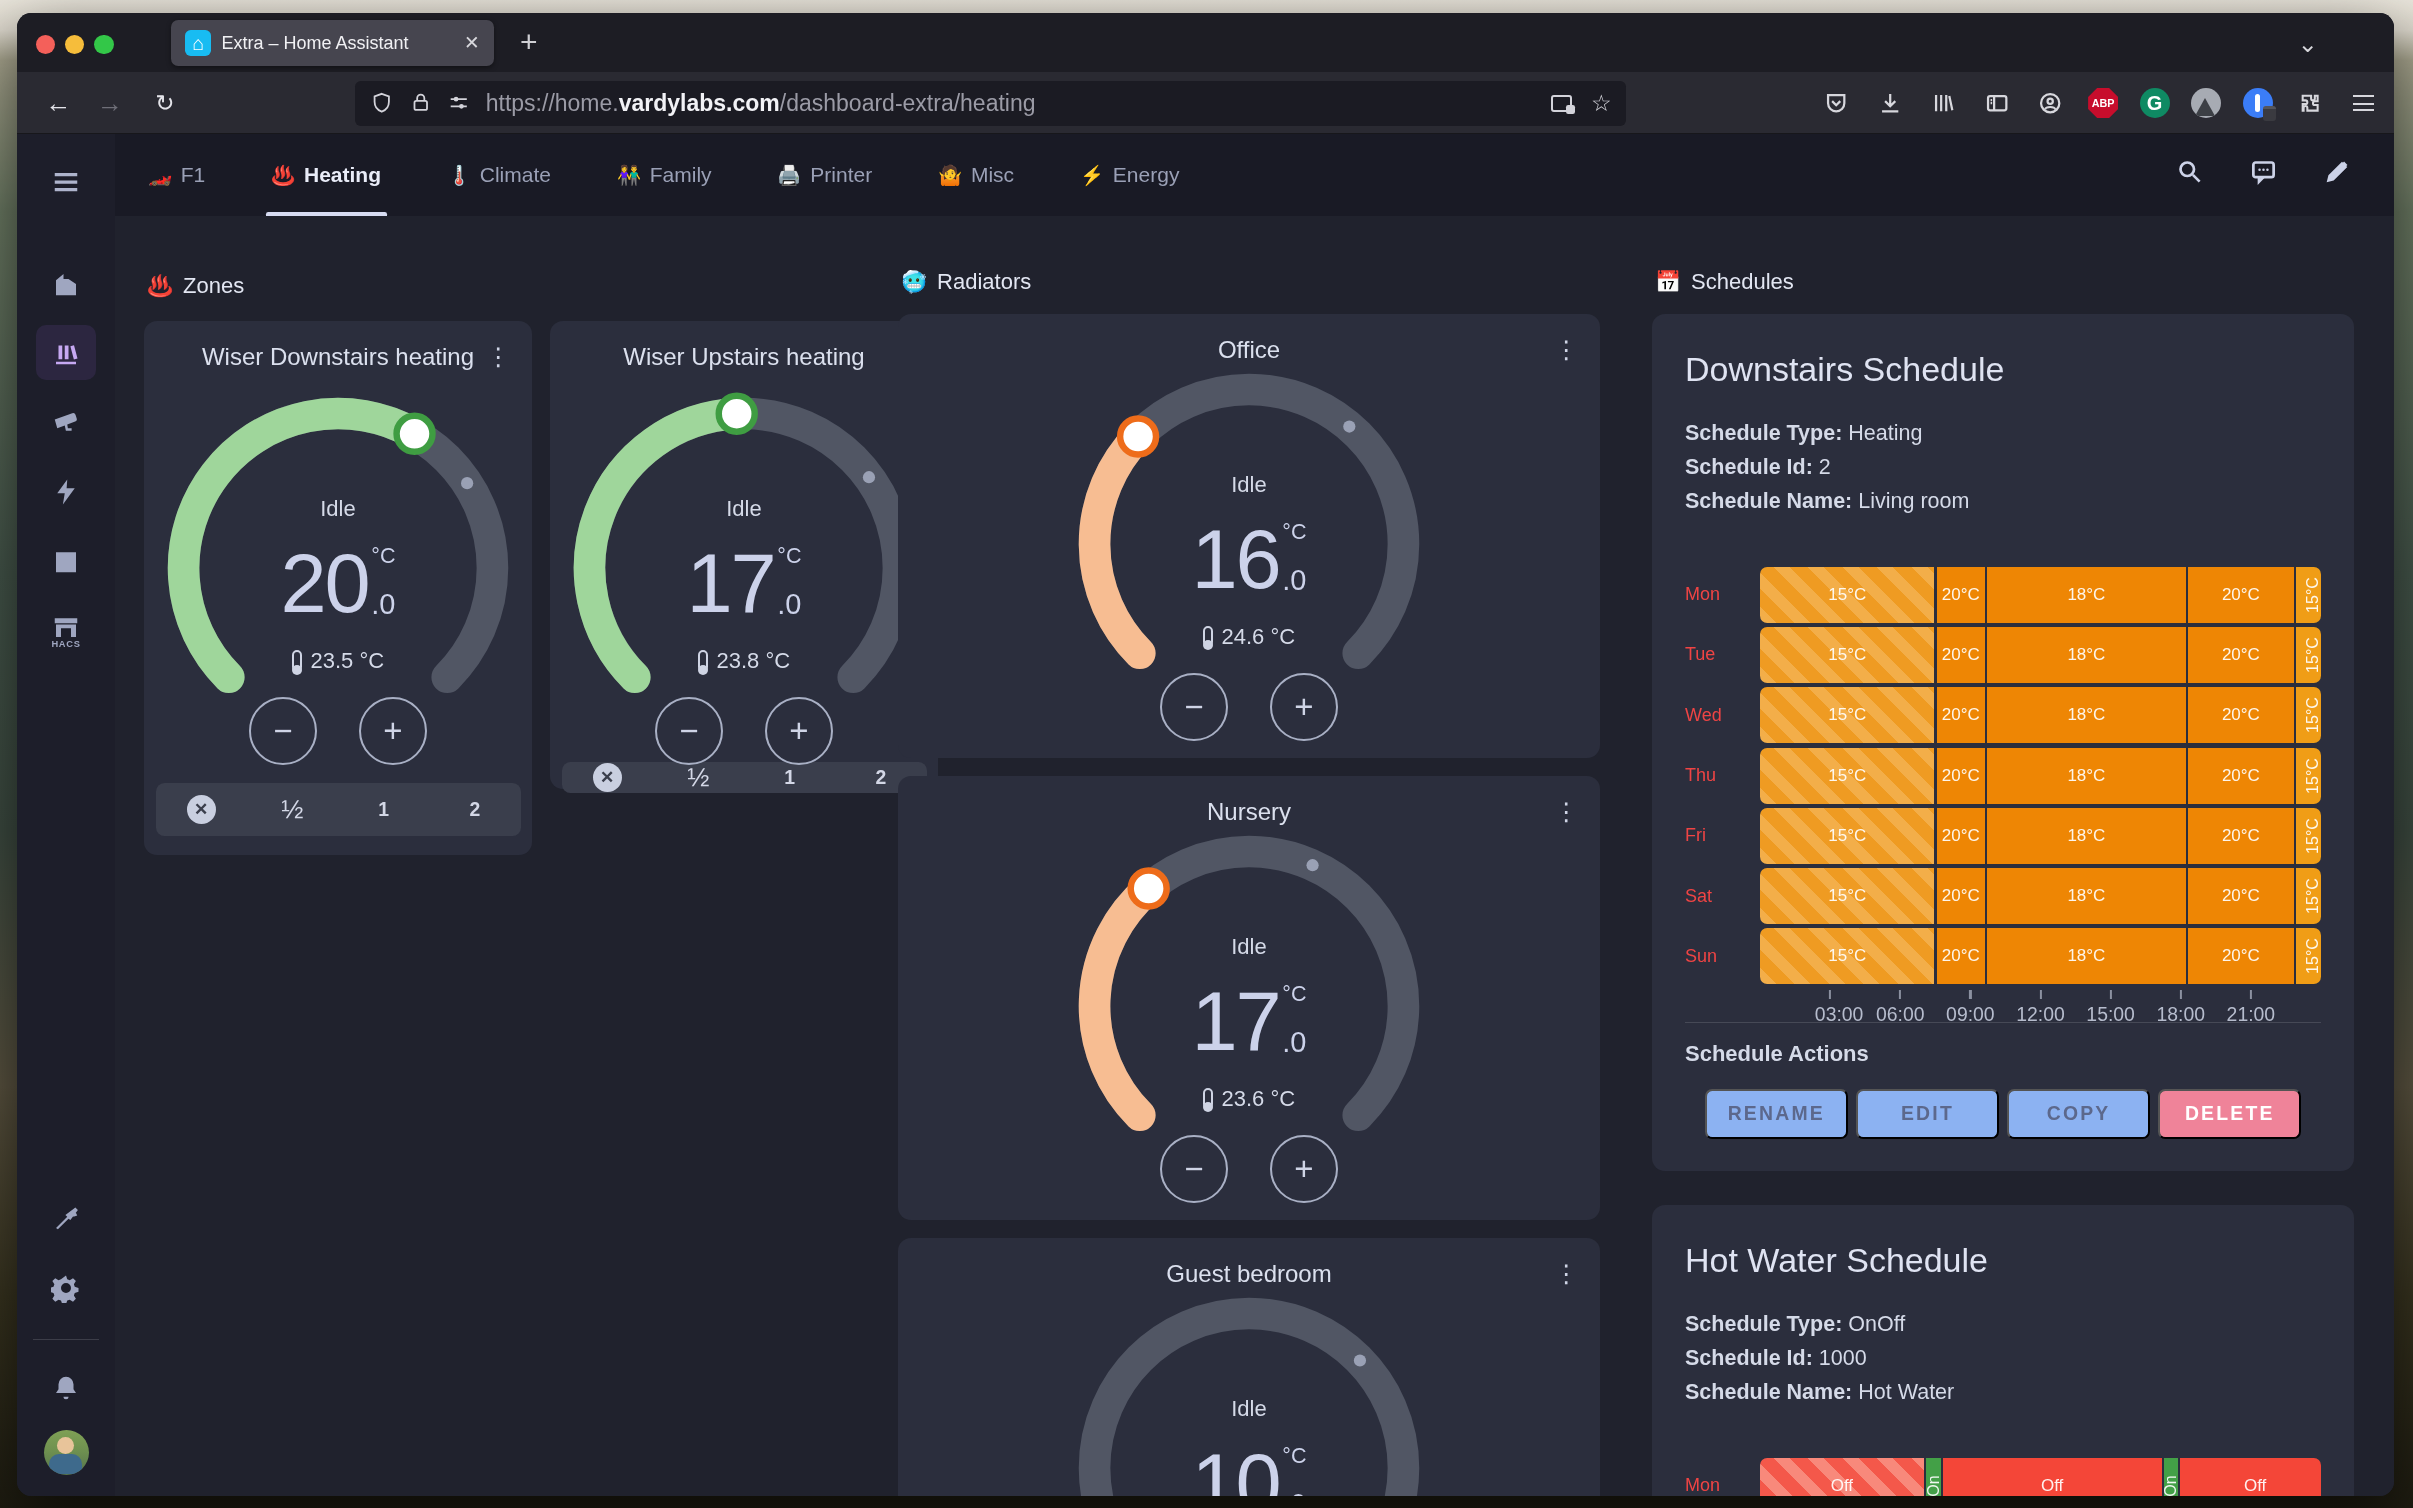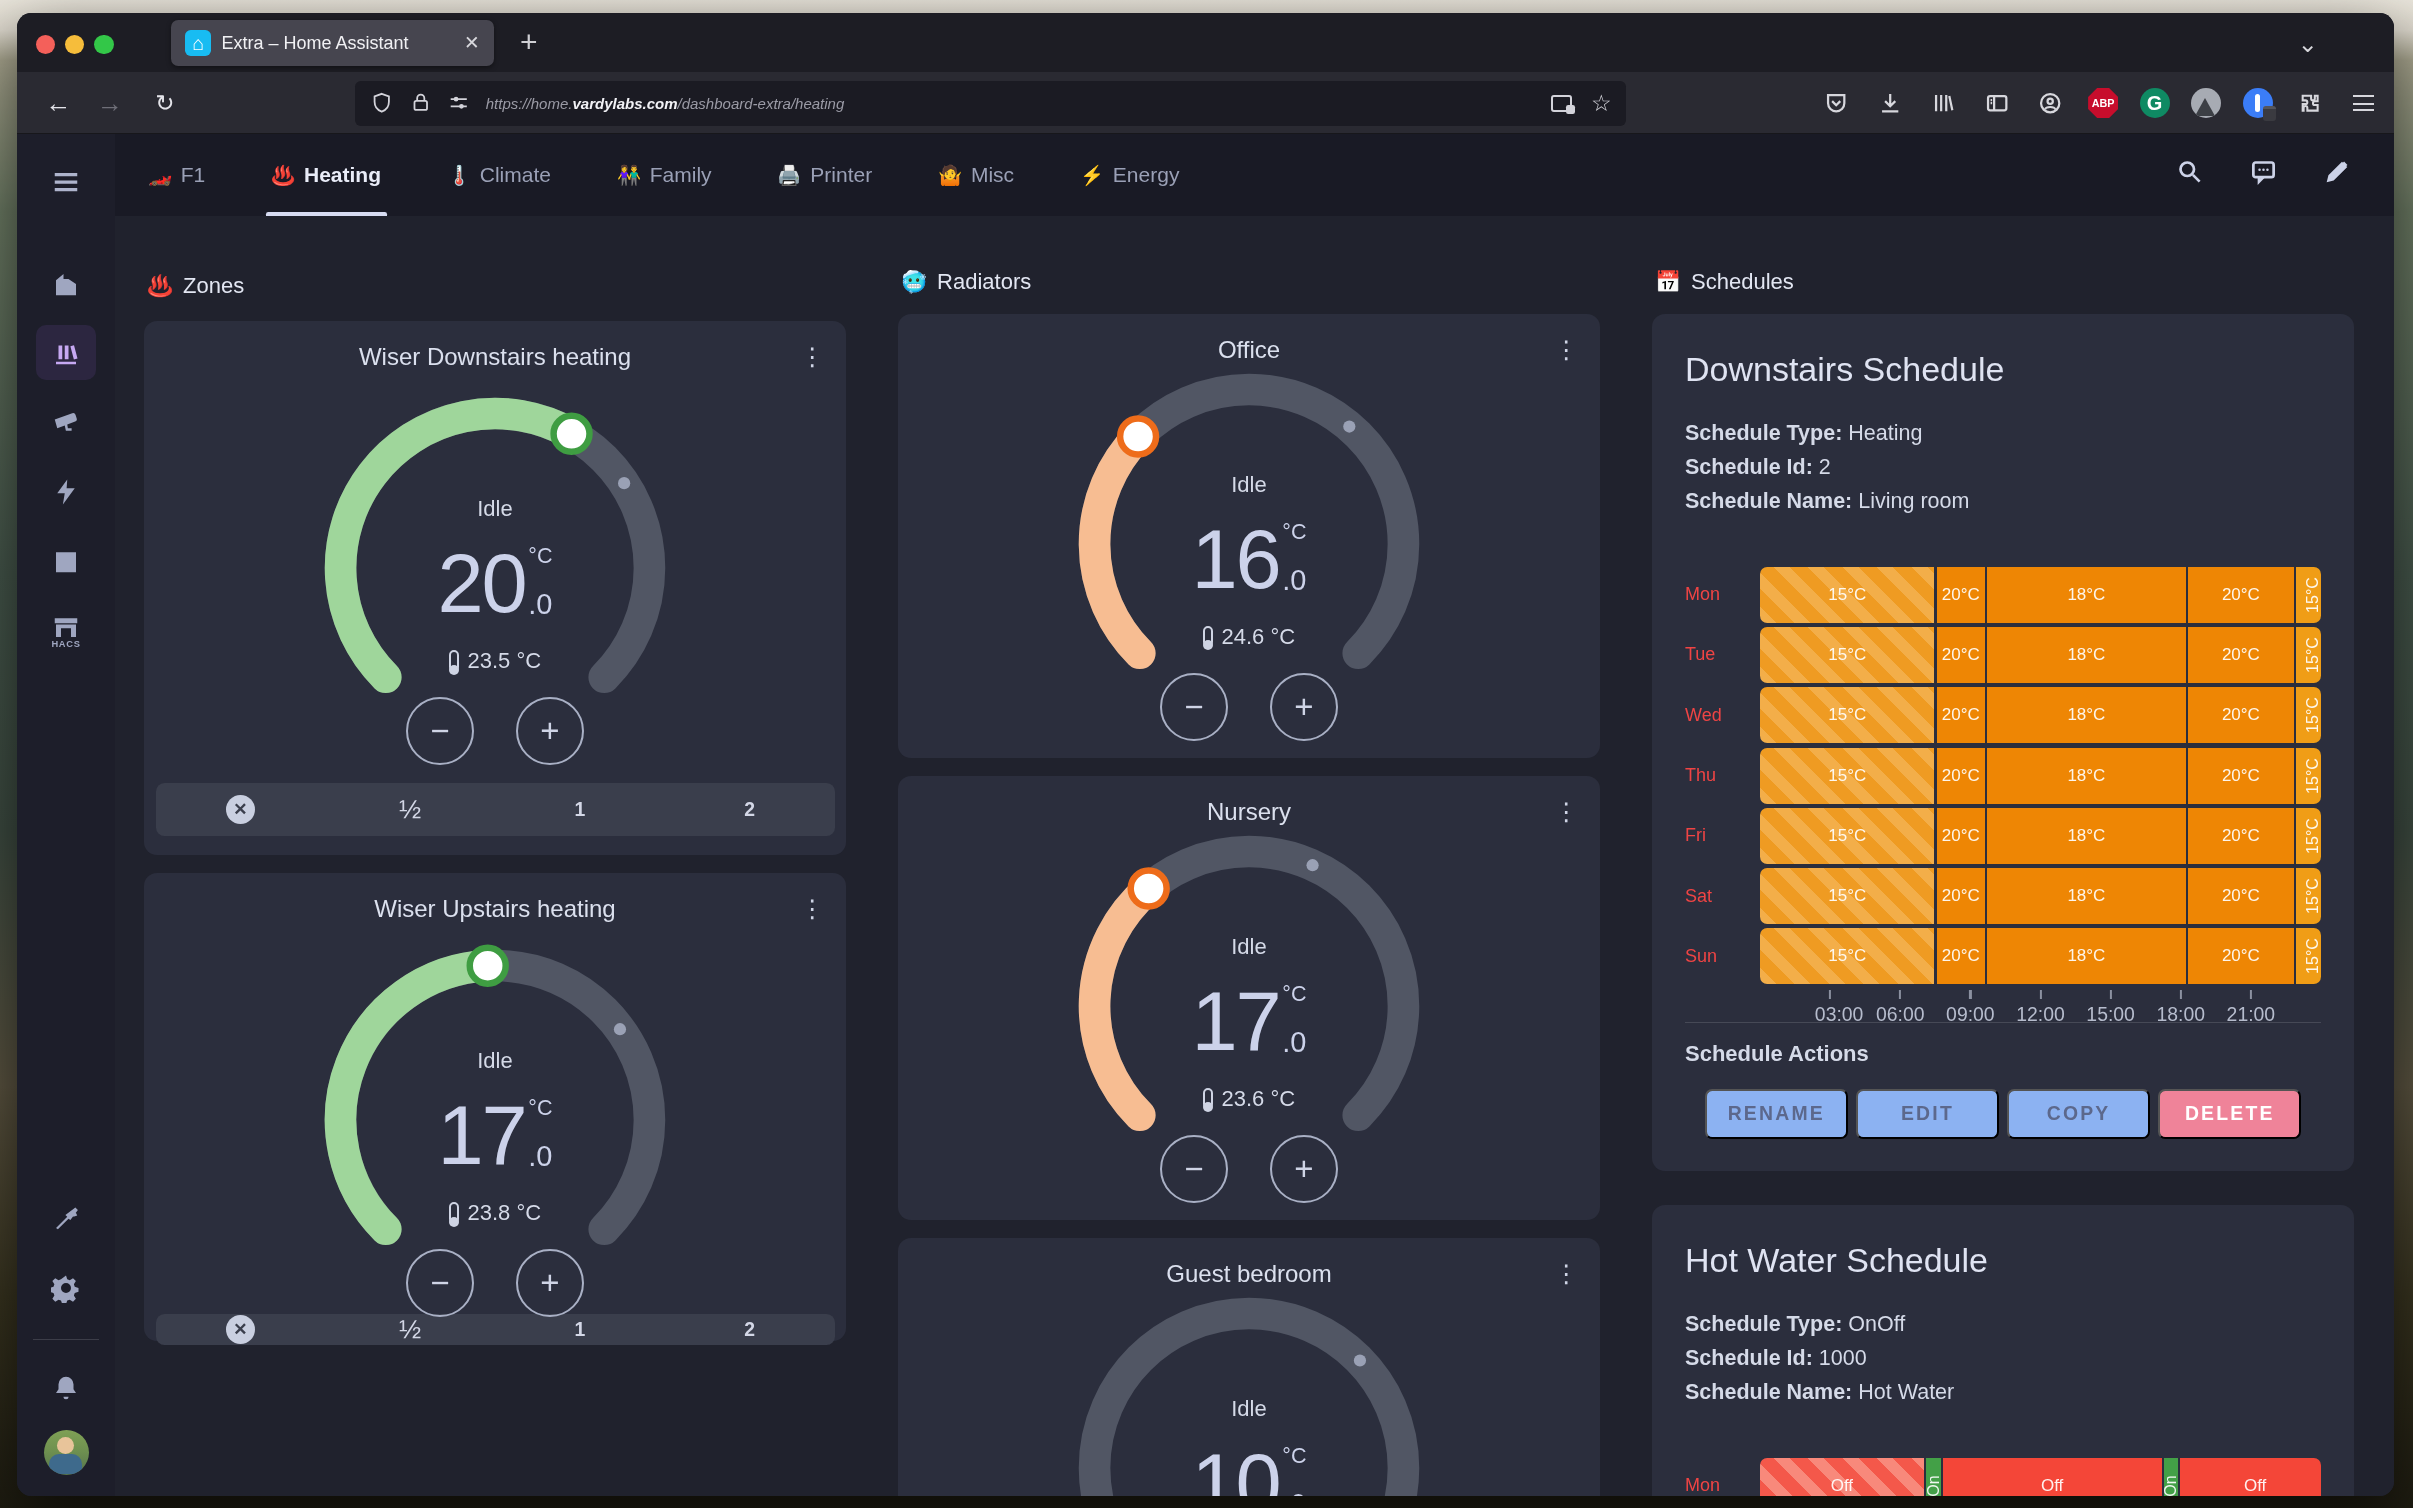--- a/index.html
+++ b/index.html
@@ -27,21 +27,21 @@
   .tabs-chevron { position:absolute; right:76px; top:16px; color:#d8d8dd; font-size:24.4px; }
 
   .toolbar { height:62px; background:#2a2a32; position:relative; flex:none;
     border-bottom:0.7px solid rgba(0,0,0,.45); }
   .navbtn { position:absolute; top:0; height:62px; width:40px; display:flex; align-items:center;
     justify-content:center; font-size:26px; color:#e4e4ea; }
   .urlbar { position:absolute; left:338px; top:8.6px; width:1271px; height:45px; background:#1b1b23;
     border-radius:5.7px; display:flex; align-items:center; padding:0 14.4px; gap:14.4px; }
   .uicon { width:24.4px; height:24.4px; flex:none; display:flex; align-items:center; justify-content:center; }
   .uicon svg { width:21.5px; height:21.5px; stroke:#d3d3da; fill:none; stroke-width:2; }
-  .urltext { font-size:15px; color:#9b9ba6; flex:1; white-space:nowrap; overflow:hidden;font-style:italic; }
+  .urltext { font-size:23px; color:#9b9ba6; flex:1; white-space:nowrap; overflow:hidden; }
   .urltext b { color:#f2f2f6; font-weight:bold; }
   .urlbar-right { display:flex; gap:18.7px; align-items:center; }
   .shot-ic { width:21.5px; height:17px; border:2.2px solid #d3d3da; border-radius:2.9px; position:relative; }
   .shot-ic::after { content:""; position:absolute; right:-4.3px; bottom:-4.3px; width:8.6px; height:8.6px;
     background:#d3d3da; border-radius:2.2px; }
   .star { color:#d3d3da; font-size:23px; }
   .ticons { position:absolute; right:14.4px; top:0; height:62px; display:flex; align-items:center; gap:21.5px; }
   .tic { width:32px; height:32px; display:flex; align-items:center; justify-content:center;
     color:#d7d7dd; font-size:21.5px; position:relative; }
   .tic svg { width:24.4px; height:24.4px; stroke:#d7d7dd; fill:none; stroke-width:2.2; }
@@ -377,21 +377,21 @@
           </span>
         </div>
       </div>
 
       <div class="content">
         <div class="col">
           <div class="col-head">
             <span class="emj emj-red">♨️</span>
             <span>Zones</span>
           </div>
-          <div id="zones-cards" style="display:flex;flex-direction:column;gap:18px;">
+          <div id="zones-cards" style="display:flex;flex-direction:row;gap:18px;">
               <div class="card t-card zone" style="height: 534px;">
                 <div class="t-head">
                   <div class="t-title">Wiser Downstairs heating</div>
                   <div class="menu-dots">⋮</div>
                 </div>
                 <div class="dial">
                   <svg viewBox="0 0 540 540" width="388" height="388" class="dialsvg">
                     <path d="M 118.0 422.0 A 215 215 0 1 1 422.0 422.0" stroke="#515664" stroke-width="44" fill="none" stroke-linecap="round"></path>
                     <path d="M 118.0 422.0 A 215 215 0 0 1 376.5 83.2" stroke="#9fd69b" stroke-width="44" fill="none" stroke-linecap="round"></path>
                     <circle cx="449.69858269417807" cy="151.96009413040164" r="8.5" fill="#9aa1b5"></circle>

